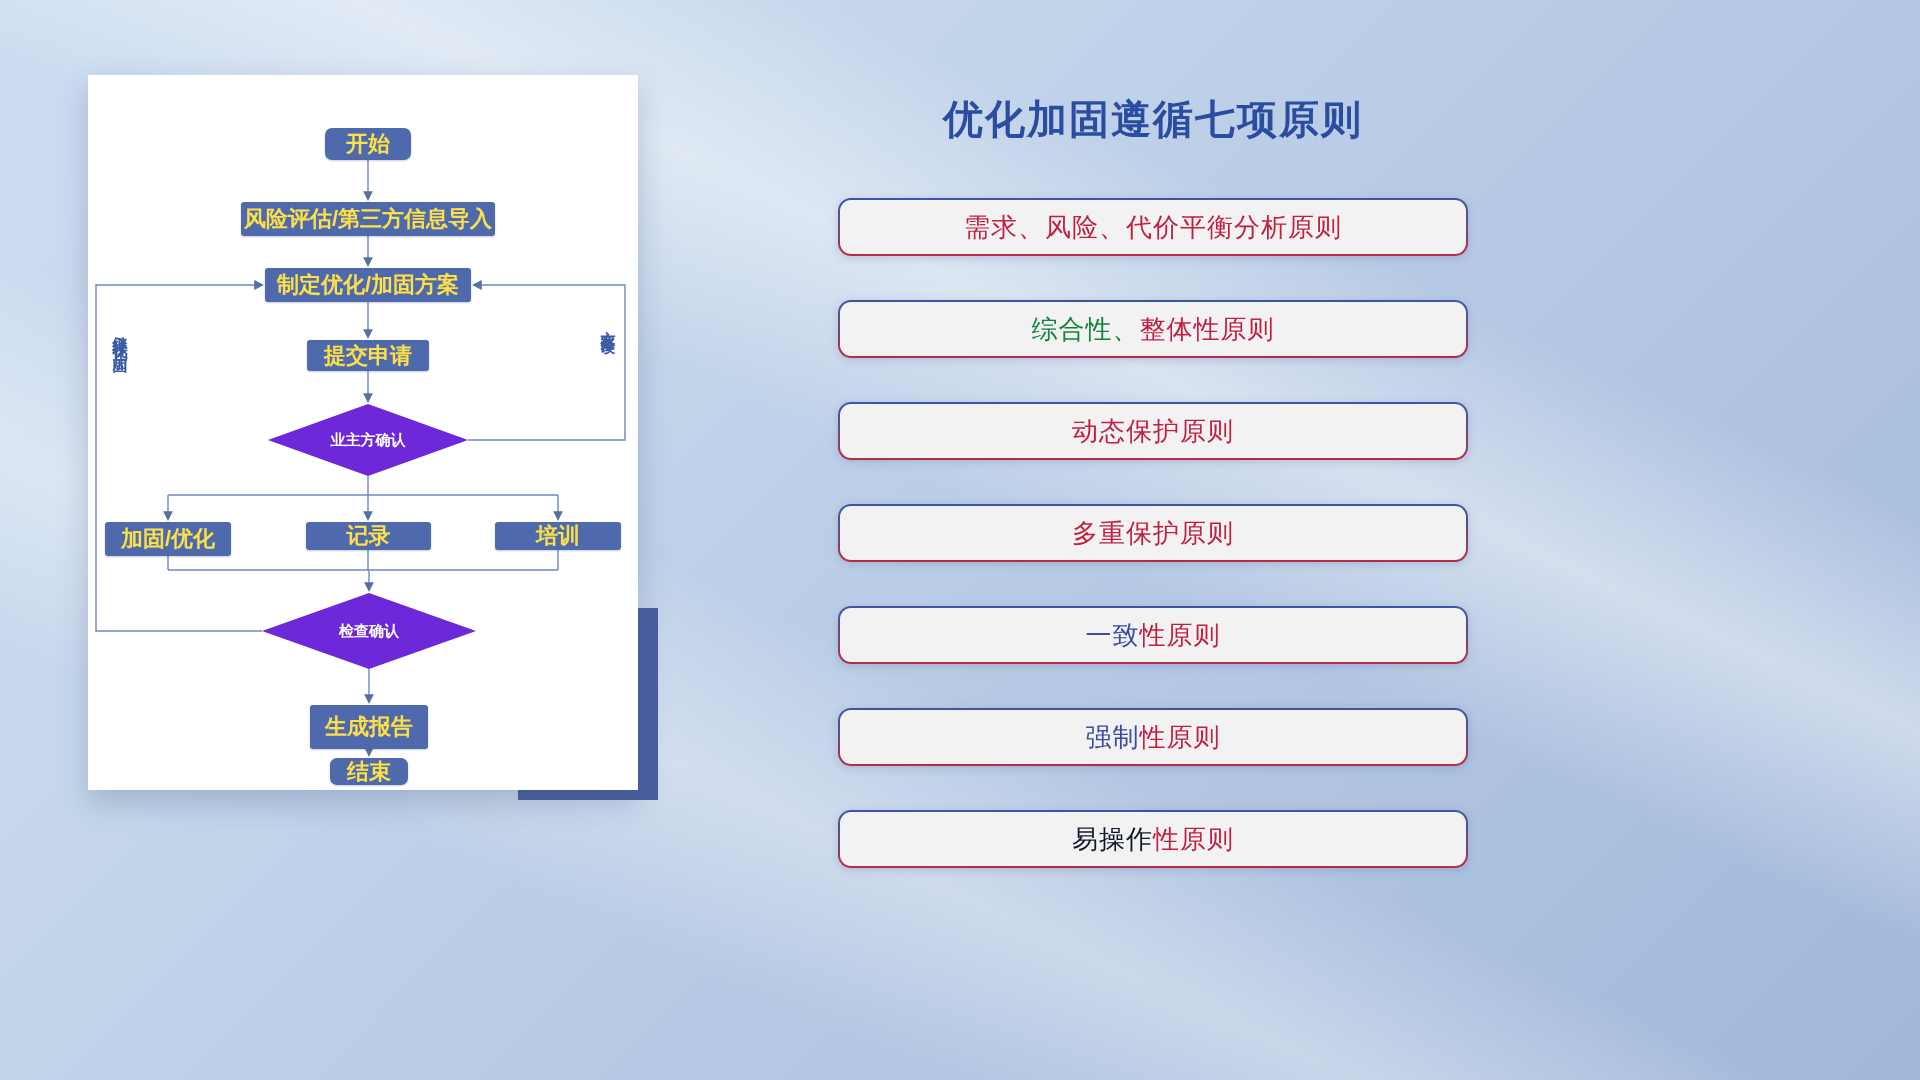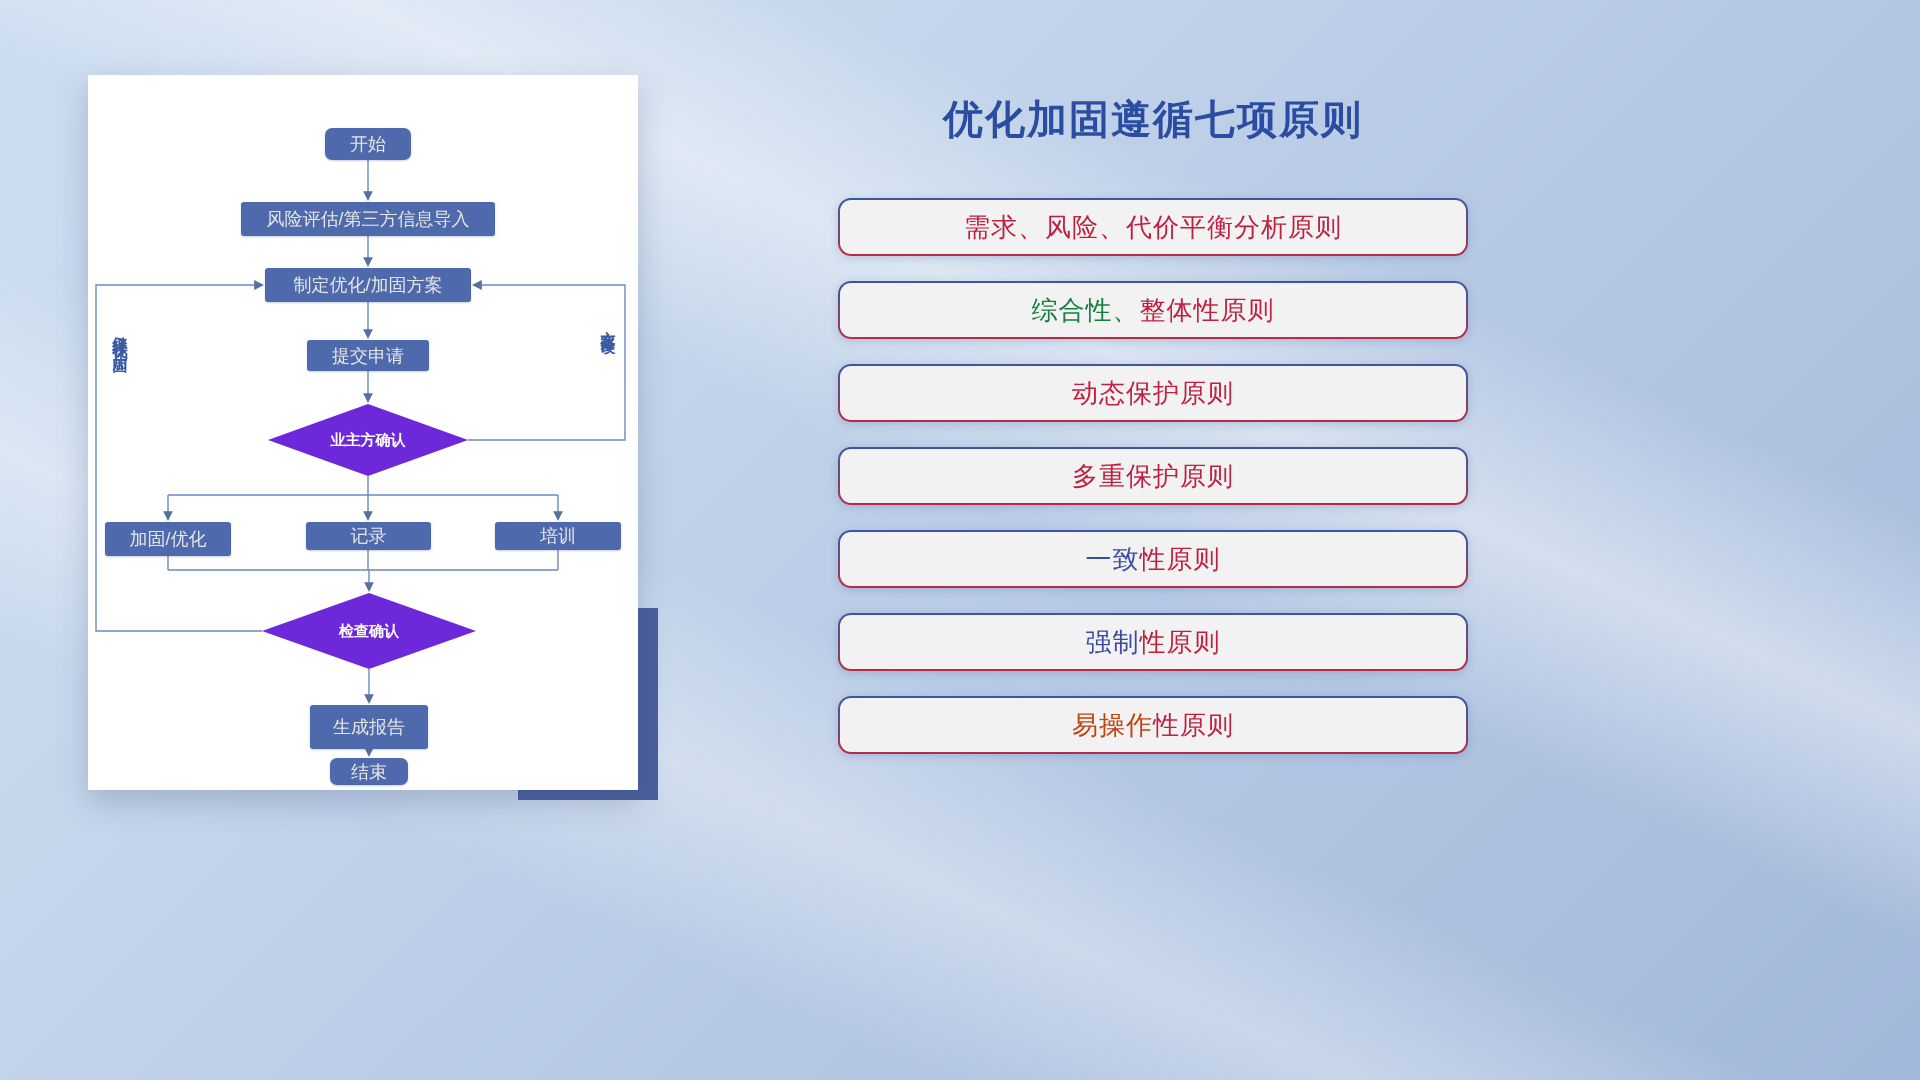--- a/index.html
+++ b/index.html
@@ -14,35 +14,35 @@
   .slide { position:relative; width:1920px; height:1080px; }
 
   
   .deco-block { position:absolute; left:518px; top:608px; width:140px; height:192px; background:#4a5f9f; }
 
   
   .flow-card { position:absolute; left:88px; top:75px; width:550px; height:715px; background:#ffffff;
                box-shadow:0 12px 28px rgba(50,70,110,.25); }
   .connectors { position:absolute; left:0; top:0; width:550px; height:715px; }
 
-  .fnode { position:absolute; background:#4e6aad; color:#e5e5e5; display:flex; align-items:center;
-           justify-content:center; font-weight:normal; font-size:18px; border-radius:3px; white-space:nowrap;
+  .fnode { position:absolute; background:#4e6aad; color:#fde047; display:flex; align-items:center;
+           justify-content:center; font-weight:bold; font-size:22px; border-radius:3px; white-space:nowrap;
            box-shadow:0 1px 2px rgba(40,60,110,.25); }
   .fnode.rounded { border-radius:7px; }
   .fdiamond { position:absolute; background:#6d28d9; color:#ffffff; display:flex; align-items:center;
               justify-content:center; font-weight:bold; font-size:15px;
               clip-path:polygon(50% 0,100% 50%,50% 100%,0 50%); }
   .vlabel { position:absolute; writing-mode:vertical-rl; color:#3b5aa6; font-weight:bold; font-size:15px;
             letter-spacing:3px; }
 
   
   .panel-title { position:absolute; left:838px; top:92px; width:630px; text-align:center;
                  font-size:40px; font-weight:bold; color:#2b4da1; letter-spacing:2px; }
   .principles { position:absolute; left:838px; top:198px; width:630px; display:flex;
-                flex-direction:column; gap:25px; }
+                flex-direction:column; gap:44px; }
   .pill { height:58px; border-radius:13px; padding:2px;
           background:linear-gradient(to bottom, #3d55a4 0%, #6a4c7a 50%, #b92a47 100%);
           box-shadow:0 2px 8px rgba(60,80,140,.22); }
   .pill-inner { height:100%; border-radius:11px; background:#f2f2f3; display:flex; align-items:center;
                 justify-content:center; font-size:26px; font-weight:500; letter-spacing:1px; }
 </style>
 </head>
 <body>
 
 <div class="slide">
@@ -121,19 +121,19 @@
         </div>
       </div>
       <div class="pill">
         <div class="pill-inner">
           <span style="color: rgb(58, 75, 160);">强制</span>
           <span style="color: rgb(192, 31, 64);">性原则</span>
         </div>
       </div>
       <div class="pill">
         <div class="pill-inner">
-          <span style="color: #c2410c;">易操作</span>
+          <span style="color: #0f172a;">易操作</span>
           <span style="color: rgb(192, 31, 64);">性原则</span>
         </div>
       </div>
     </div>
 
 </div>
 
 </body></html>

